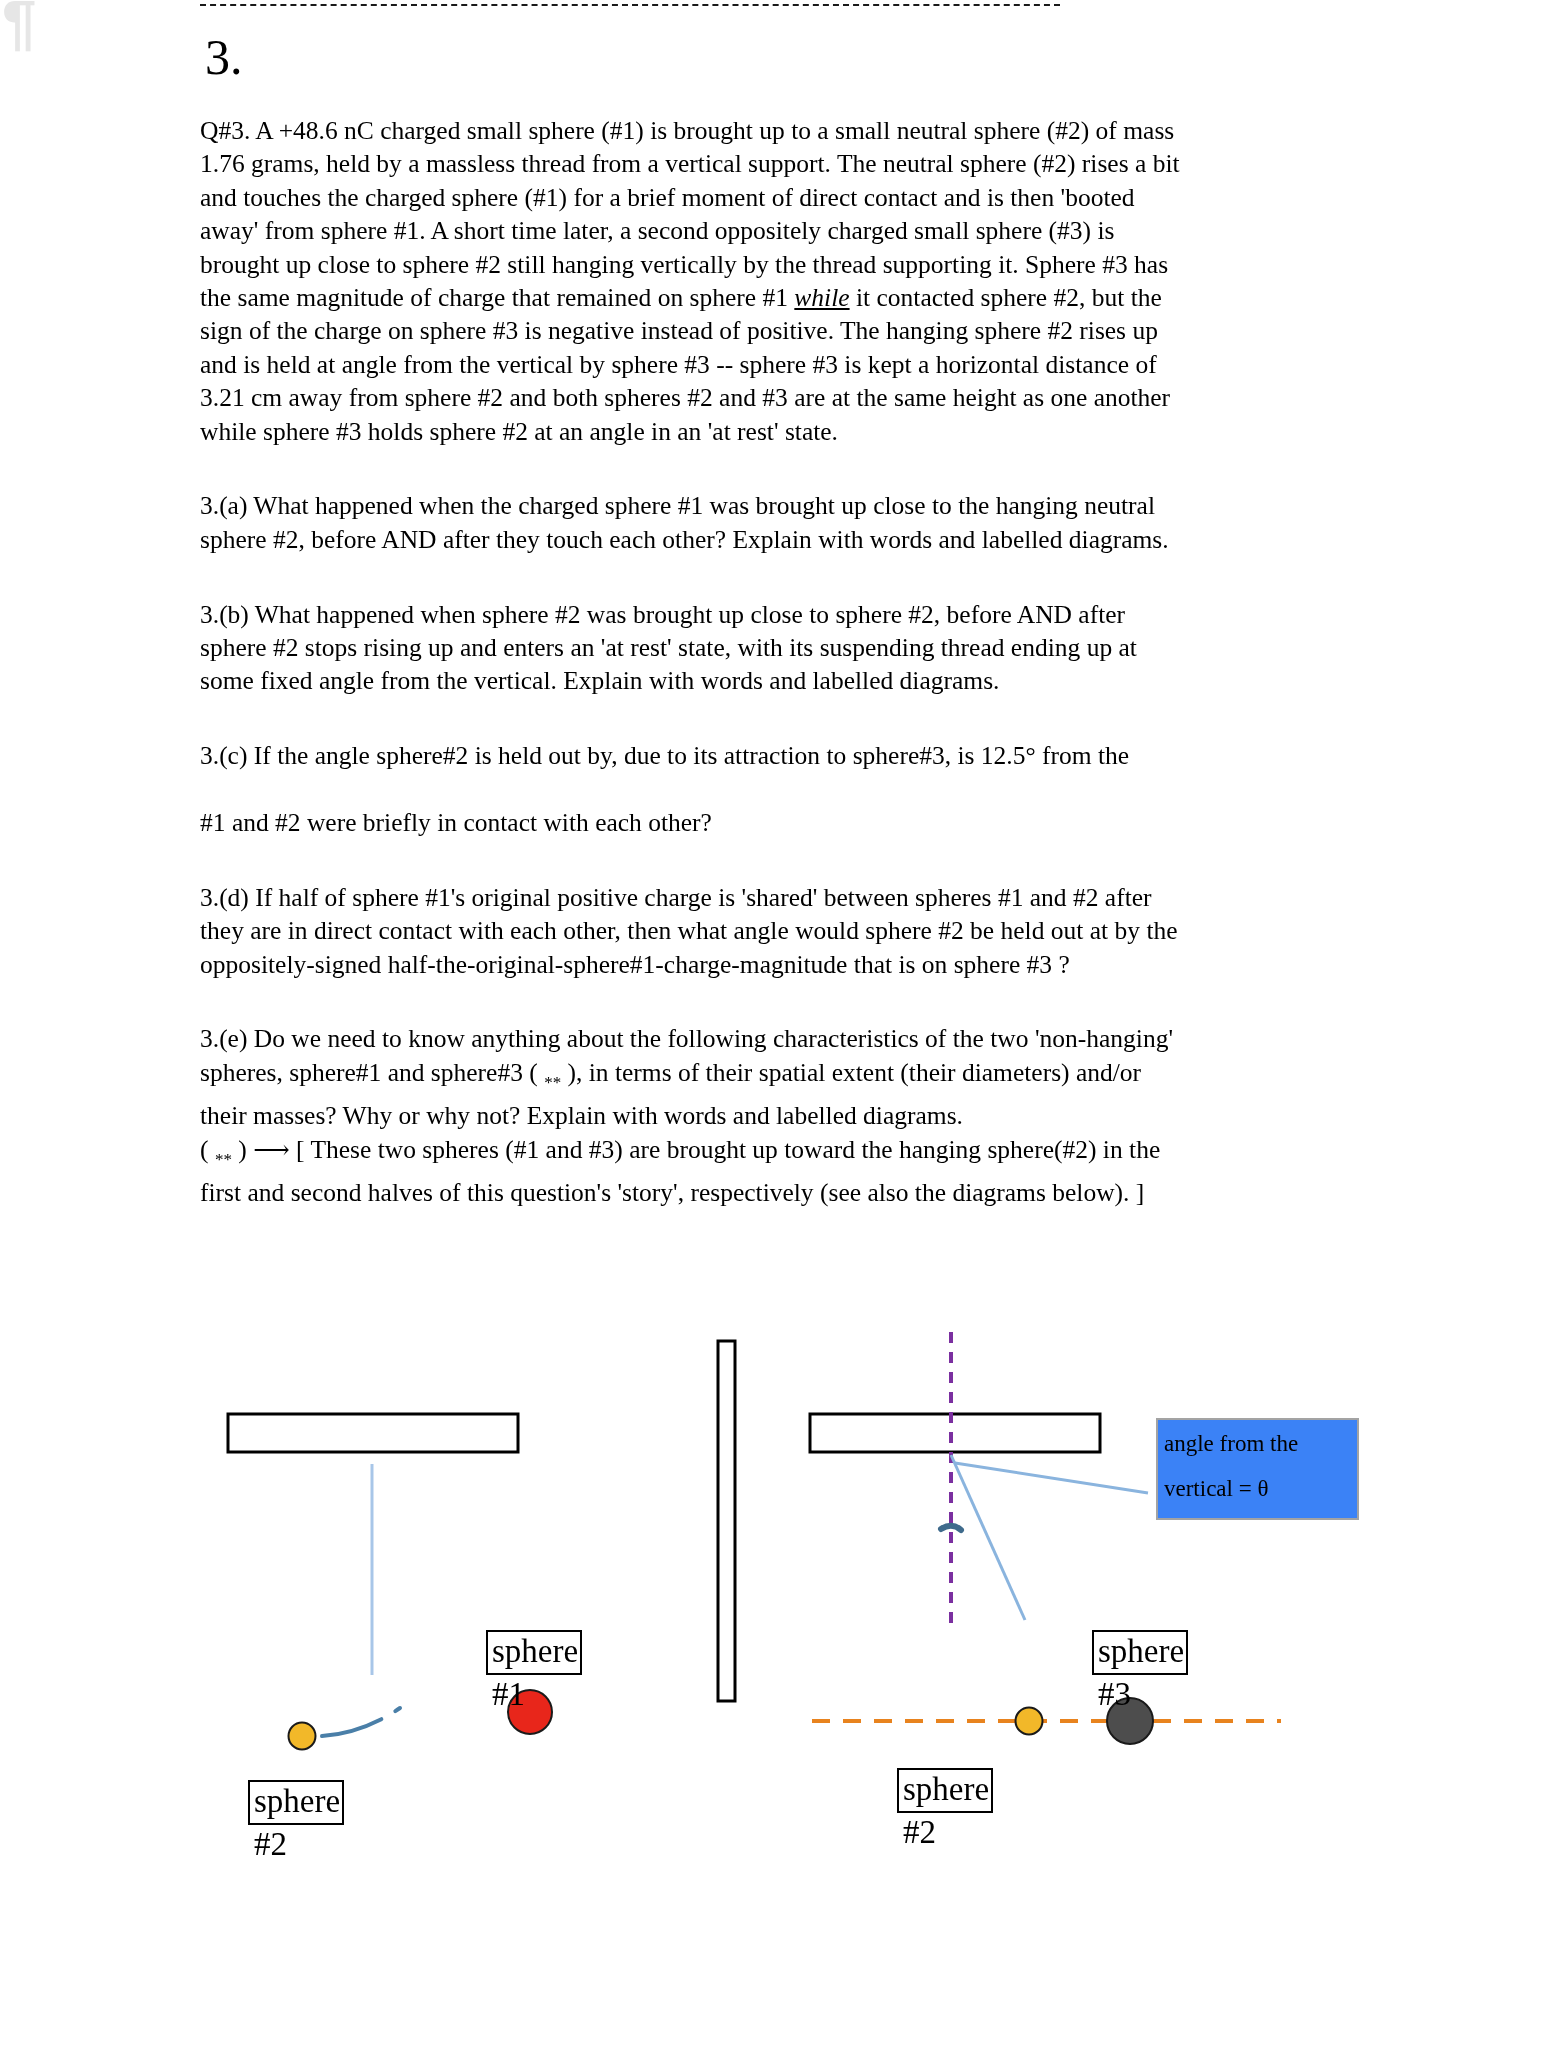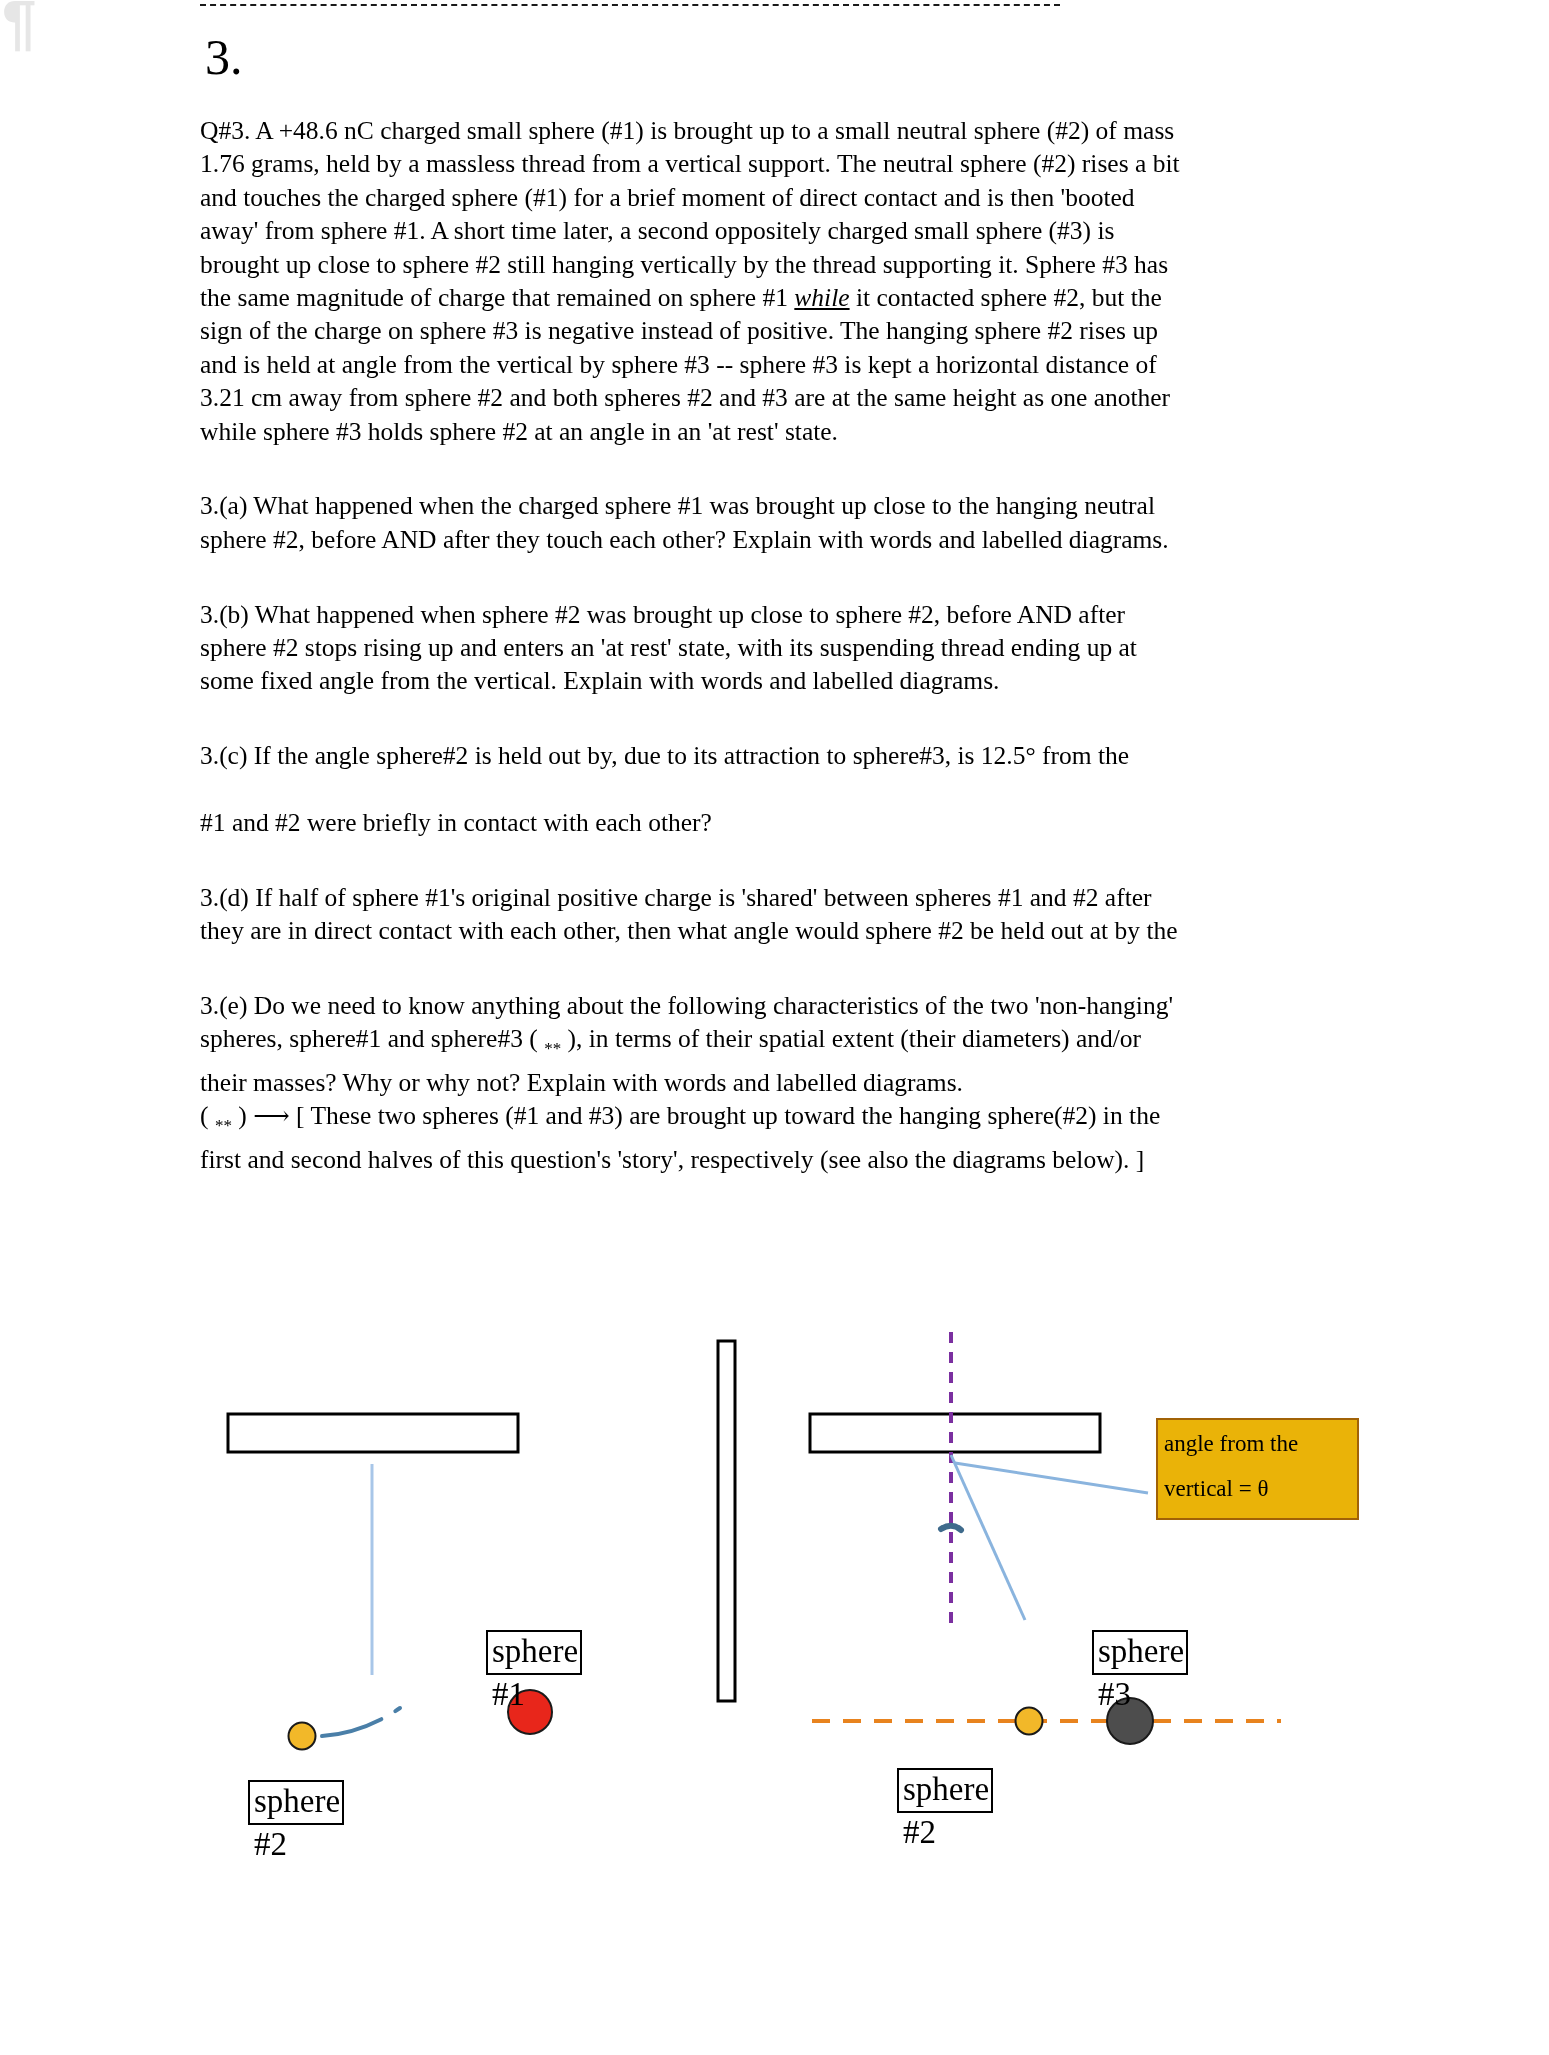--- a/index.html
+++ b/index.html
@@ -95,22 +95,22 @@
   .lbl .boxed {
     display: inline-block;
     border: 2px solid #000;
     padding: 1px 2px 3px 4px;
     background: #fff;
   }
   .lbl .below { display: block; padding-left: 6px; margin-top: 1px; }
 
   .anglebox {
     position: absolute;
-    border: 2px solid #a16207;
-    background: #eab308;
+    border: 2px solid #a3a3a3;
+    background: #3b82f6;
     font-size: 23px;
     line-height: 1.95;
     padding: 2px 10px 6px 6px;
     white-space: nowrap;
   }
 </style>
 </head>
 <body>
 
 <div class="page">
@@ -161,20 +161,21 @@
       <br>
       <span>#1 and #2 were briefly in contact with each other?</span>
     </div>
 
     <div class="gap"></div>
     <div class="gap-sm"></div>
 
     <div class="para">
       <span>3.(d) If half of sphere #1's original positive charge is 'shared' between spheres #1 and #2 after</span><br>
       <span>they are in direct contact with each other, then what angle would sphere #2 be held out at by the</span><br>
+      <span>oppositely-signed half-the-original-sphere#1-charge-magnitude that is on sphere #3 ?</span>
     </div>
 
     <div class="gap"></div>
     <div class="gap-sm"></div>
 
     <div class="para">
       <span>3.(e) Do we need to know anything about the following characteristics of the two 'non-hanging'</span><br>
       <span>spheres, sphere#1 and sphere#3 ( </span><span class="sub2">**</span><span> ), in terms of their spatial extent (their diameters) and/or</span><br>
       <span>their masses? Why or why not? Explain with words and labelled diagrams.</span><br>
       <span>( </span><span class="sub2">**</span><span> )  </span><span class="arrow">⟶</span><span>  [ These two spheres (#1 and #3) are brought up toward the hanging sphere(#2) in the</span><br>

